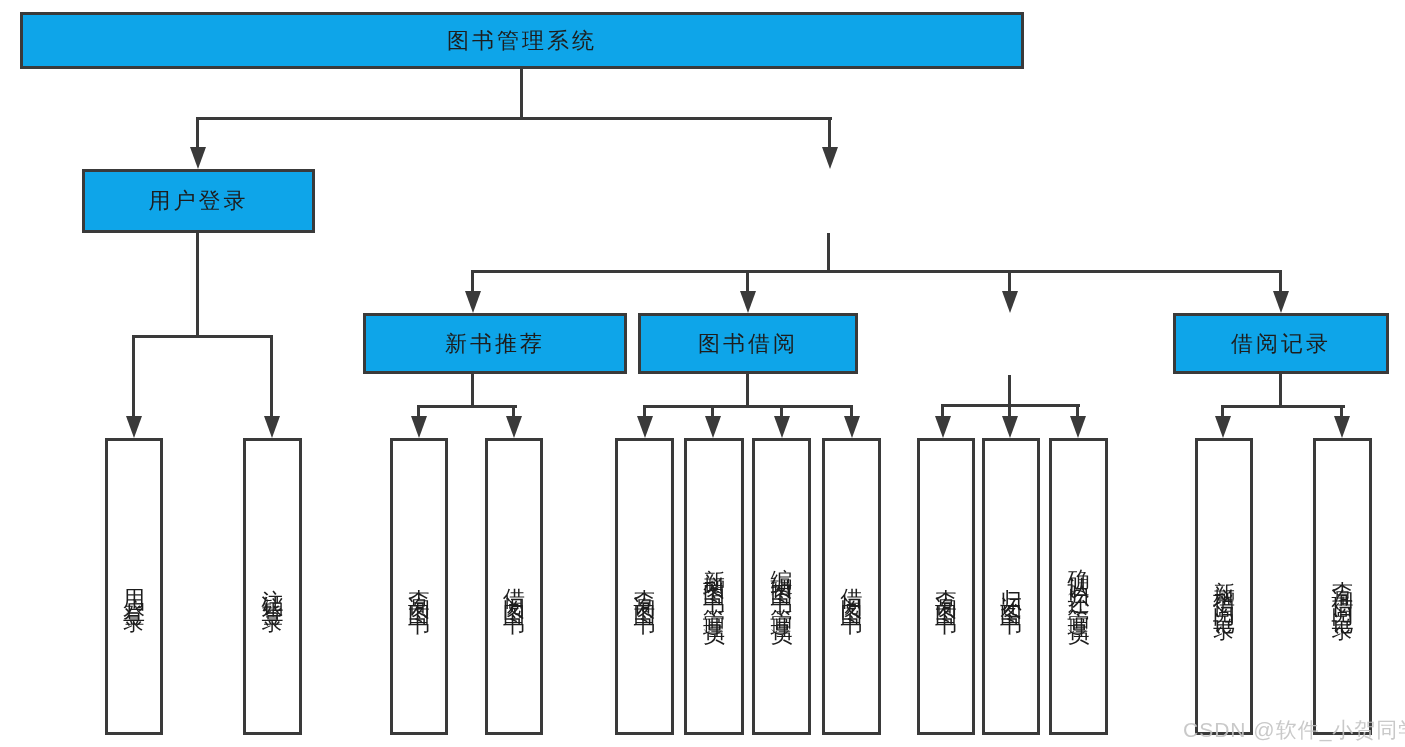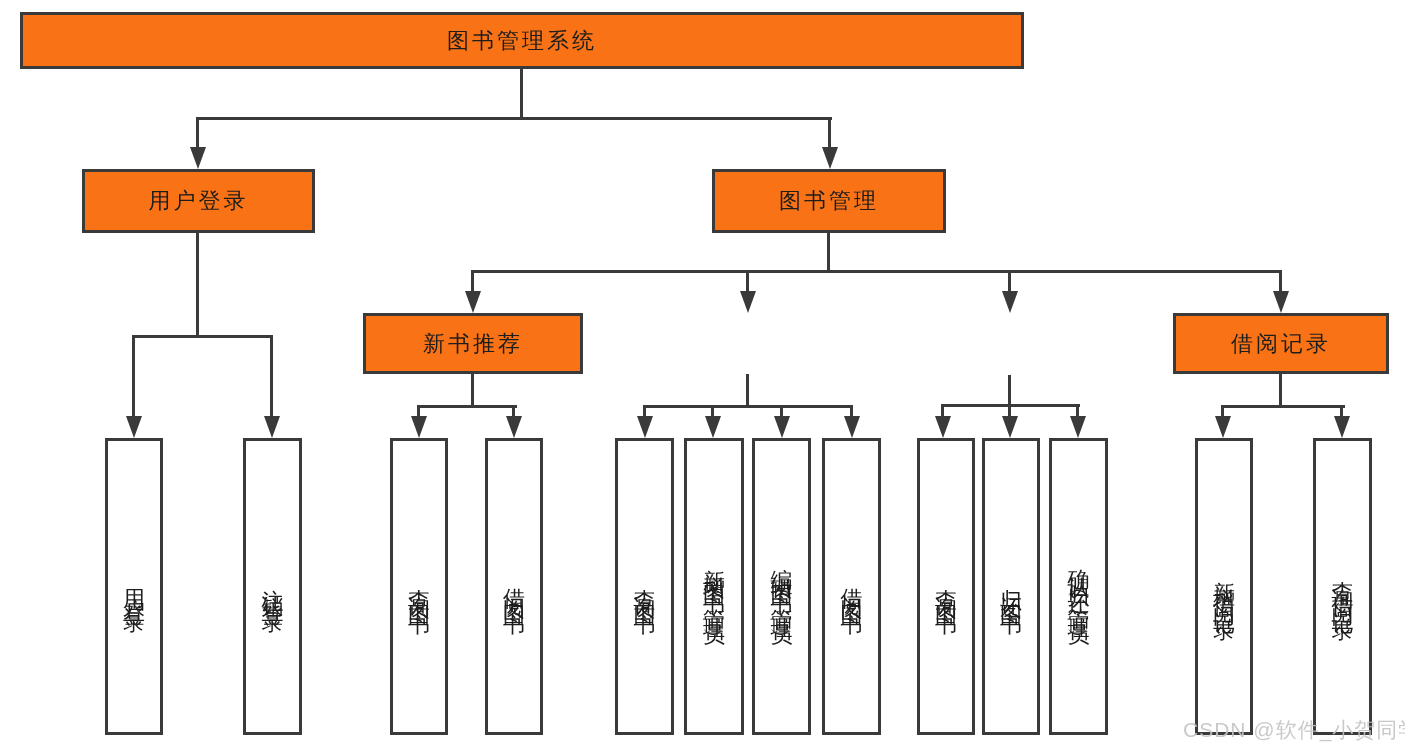--- a/index.html
+++ b/index.html
@@ -14,21 +14,21 @@
     width: 1405px;
     height: 747px;
     background: var(--bg);
     font-family: "Liberation Sans", "DejaVu Sans", sans-serif;
     overflow: hidden;
   }
   .box {
     position: absolute;
     box-sizing: border-box;
     border: 3px solid var(--line);
-    background: #f97316;
+    background: #0ea5e9;
     display: flex;
     align-items: center;
     justify-content: center;
     color: var(--text);
     font-size: 22px;
     letter-spacing: 3px;
     white-space: nowrap;
   }
   .vbox {
     position: absolute;
@@ -80,45 +80,45 @@
 
   <div class="vline" style="left:520px; top:69px; height:50px;"></div>
   <div class="hline" style="left:196px; top:117px; width:636px;"></div>
   <div class="vline" style="left:196px; top:117px; height:36px;"></div>
   <div class="arrow" style="left:190px; top:147px;"></div>
   <div class="vline" style="left:828px; top:117px; height:36px;"></div>
   <div class="arrow" style="left:822px; top:147px;"></div>
 
   <div class="box" style="left:82px; top:169px; width:233px; height:64px;">
     <span>用户登录</span>
-  </div>
-  <div class="box" style="left:712px; top:169px; width:234px; height:64px;">
-    <span>图书管理</span>
   </div>
 
   <div class="vline" style="left:196px; top:233px; height:105px;"></div>
   <div class="hline" style="left:132px; top:335px; width:141px;"></div>
   <div class="vline" style="left:132px; top:335px; height:85px;"></div>
   <div class="arrow" style="left:126px; top:416px;"></div>
   <div class="vline" style="left:270px; top:335px; height:85px;"></div>
   <div class="arrow" style="left:264px; top:416px;"></div>
 
   <div class="vline" style="left:827px; top:233px; height:40px;"></div>
   <div class="hline" style="left:471px; top:270px; width:811px;"></div>
   <div class="vline" style="left:471px; top:270px; height:24px;"></div>
   <div class="arrow" style="left:465px; top:291px;"></div>
   <div class="vline" style="left:746px; top:270px; height:24px;"></div>
   <div class="arrow" style="left:740px; top:291px;"></div>
   <div class="vline" style="left:1008px; top:270px; height:24px;"></div>
   <div class="arrow" style="left:1002px; top:291px;"></div>
   <div class="vline" style="left:1279px; top:270px; height:24px;"></div>
   <div class="arrow" style="left:1273px; top:291px;"></div>
 
-  <div class="box" style="left:363px; top:313px; width:220px; height:61px;">
+  <div class="box" style="left:363px; top:313px; width:264px; height:61px;">
     <span>新书推荐</span>
+  </div>
+  <div class="box" style="left:638px; top:313px; width:220px; height:61px;">
+    <span>图书借阅</span>
   </div>
   <div class="box" style="left:1173px; top:313px; width:216px; height:61px;">
     <span>借阅记录</span>
   </div>
 
   <div class="vline" style="left:471px; top:374px; height:34px;"></div>
   <div class="hline" style="left:417px; top:405px; width:100px;"></div>
   <div class="vline" style="left:417px; top:405px; height:14px;"></div>
   <div class="arrow" style="left:411px; top:416px;"></div>
   <div class="vline" style="left:512px; top:405px; height:14px;"></div>

